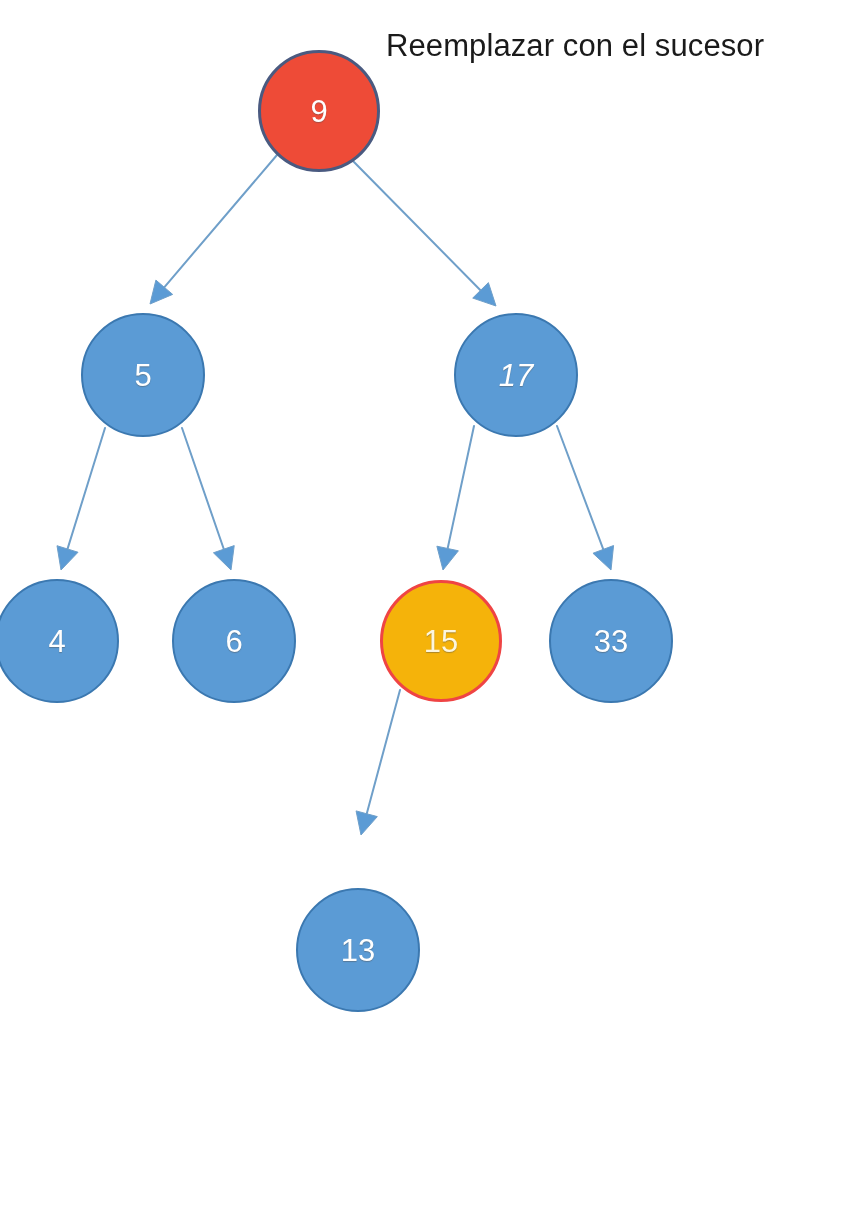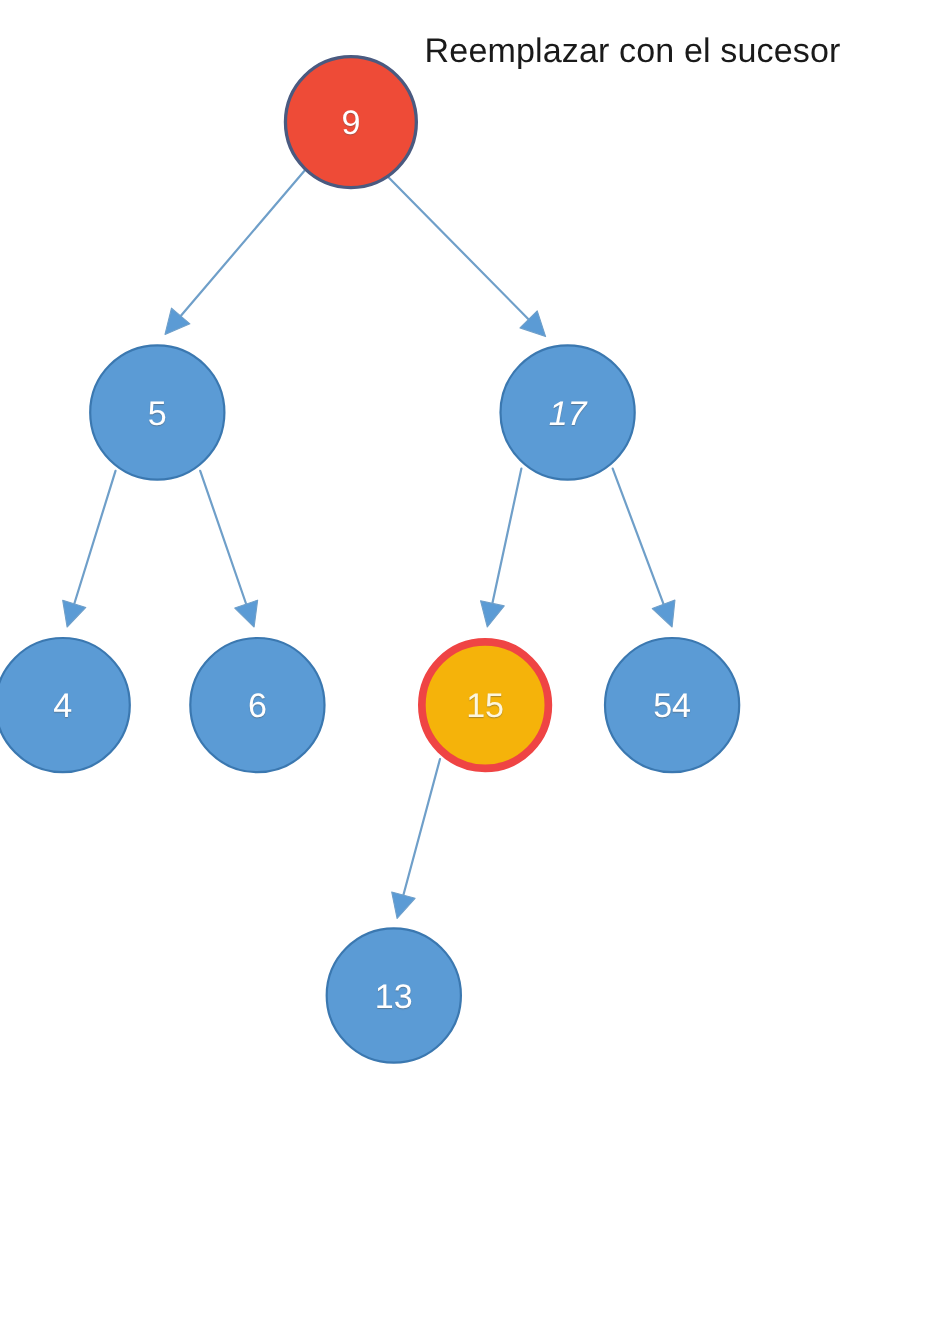--- a/index.html
+++ b/index.html
@@ -53,21 +53,21 @@
   .node-normal {
     background: #5b9bd5;
     border: 2px solid #3b78b0;
   }
   .node-target {
     background: #ee4b37;
     border: 3px solid #4a5a80;
   }
   .node-successor {
     background: #f5b30a;
-    border: 7px solid #ef4444;
+    border: 3px solid #ef4444;
   }
   .node-successor .node-label {
     color: #fdf6dd;
   }
 </style>
 </head>
 <body>
 
 <div id="canvas">
 
@@ -117,20 +117,20 @@
       <div class="tree-node node-normal" style="left: -5px; top: 579px; width: 124px; height: 124px;">
         <span class="node-label">4</span>
       </div>
       <div class="tree-node node-normal" style="left: 172px; top: 579px; width: 124px; height: 124px;">
         <span class="node-label">6</span>
       </div>
       <div class="tree-node node-successor" style="left: 380px; top: 580px; width: 122px; height: 122px;">
         <span class="node-label">15</span>
       </div>
       <div class="tree-node node-normal" style="left: 549px; top: 579px; width: 124px; height: 124px;">
-        <span class="node-label">54</span>
+        <span class="node-label">33</span>
       </div>
-      <div class="tree-node node-normal" style="left: 296px; top: 843px; width: 124px; height: 124px; text-align: right;">
+      <div class="tree-node node-normal" style="left: 296px; top: 888px; width: 124px; height: 124px; text-align: right;">
         <span class="node-label">13</span>
       </div>
     </div>
 
 </div>
 
 </body></html>

